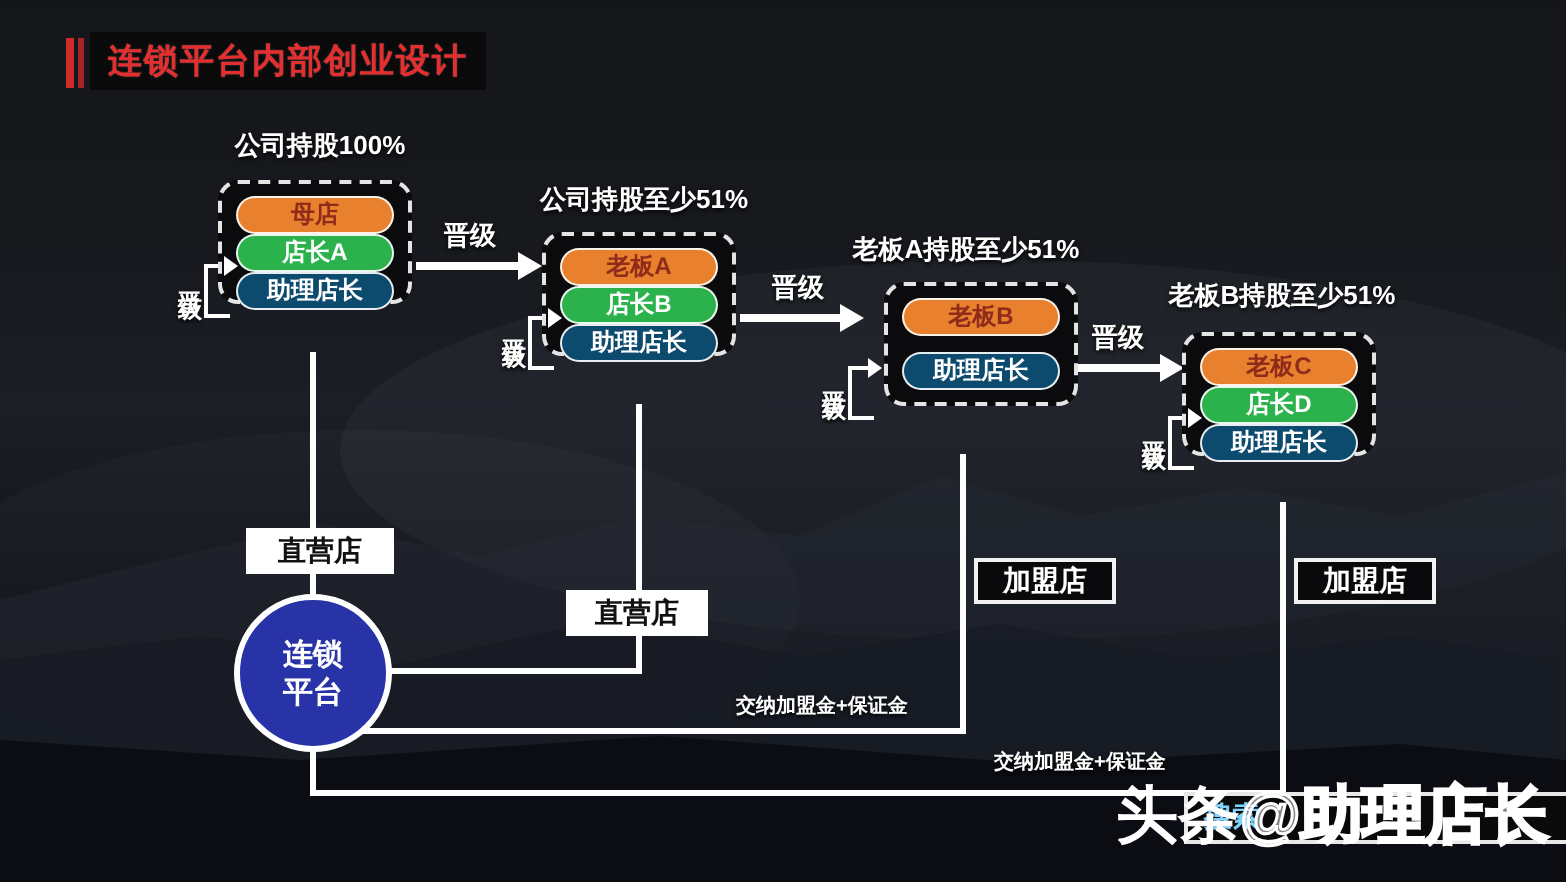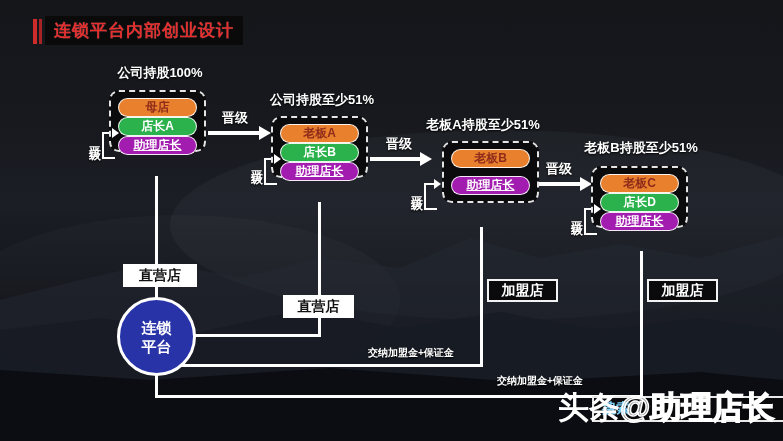--- a/index.html
+++ b/index.html
@@ -21,21 +21,21 @@
   
   .group{position:absolute;width:97px;height:62px;z-index:2;background:#0b0b0d;
     border:2px dashed #e4e4e4;border-radius:10px;box-sizing:border-box;
     display:flex;flex-direction:column;justify-content:space-between;padding:6px 7px;}
   .g1{left:109px;top:90px;} .g2{left:271px;top:116px;} .g3{left:431px;top:141px;margin-left:11px;} .g4{left:591px;top:166px;}
   .pill{height:19px;border-radius:10px;border:1px solid rgba(255,255,255,.9);
     display:flex;align-items:center;justify-content:center;
     font-size:12px;font-weight:bold;box-sizing:border-box;white-space:nowrap;}
   .pill.boss{background:#e8802d;color:#8f2b1b;}
   .pill.manager{background:#2bb24c;color:#fff;}
-  .pill.assistant{background:#a21caf;color:#fff;text-decoration:underline;}
+  .pill.assistant{background:#0c4a6e;color:#fff;}
   
   .arrow-line{position:absolute;height:4px;background:#fff;z-index:1;}
   .arrow-head{position:absolute;width:0;height:0;z-index:1;
     border-top:7px solid transparent;border-bottom:7px solid transparent;border-left:12px solid #fff;}
   .promote-label{position:absolute;z-index:3;color:#fff;font-size:13px;font-weight:bold;
     text-shadow:0 1px 2px #000;white-space:nowrap;}
   
   .bracket{position:absolute;width:13px;height:27px;z-index:1;box-sizing:border-box;
     border-left:2px solid #fff;border-top:2px solid #fff;border-bottom:2px solid #fff;}
   .bracket-arrow{position:absolute;width:0;height:0;z-index:3;

